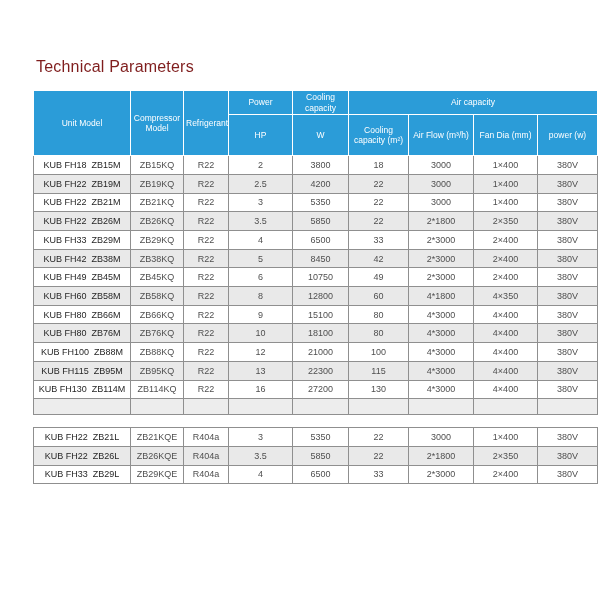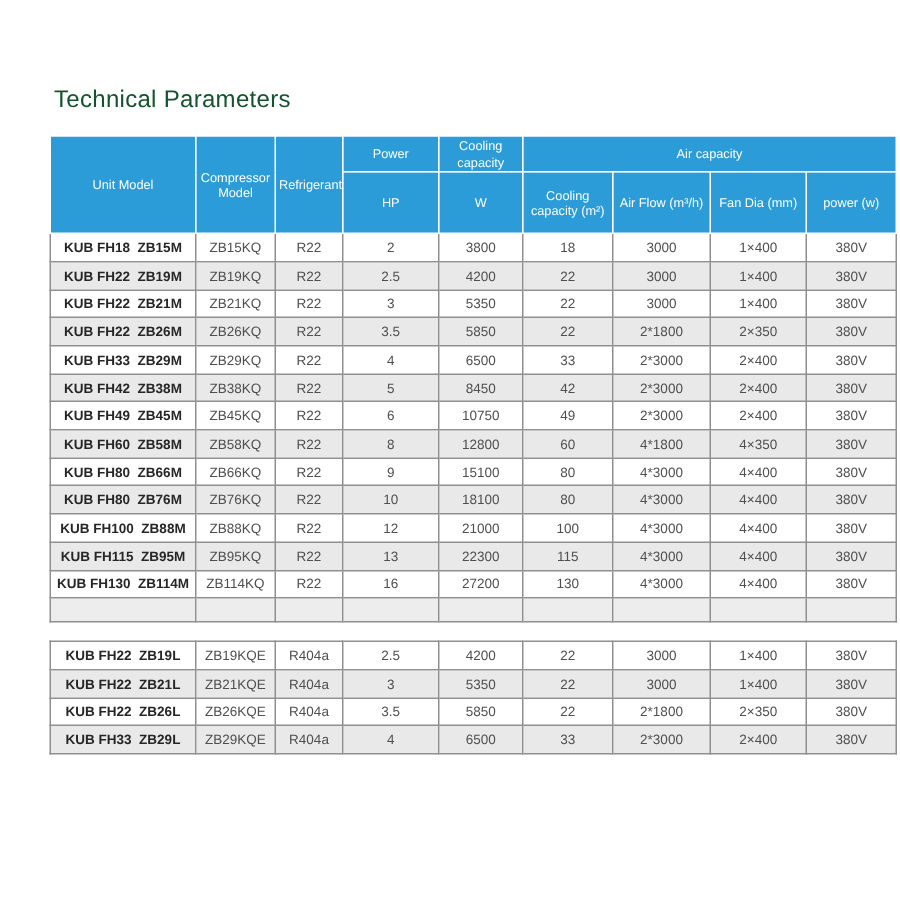--- a/index.html
+++ b/index.html
@@ -3,42 +3,42 @@
 <meta charset="utf-8">
 <style>
   html,body{margin:0;padding:0;}
   body{
     width:600px;height:600px;background:#ffffff;position:relative;
     font-family:"Liberation Sans",sans-serif;
     -webkit-font-smoothing:antialiased;
   }
   .page-title{
     position:absolute;left:36px;top:58px;
-    font-size:16px;color:#14532d;letter-spacing:.2px;
+    font-size:16px;color:#7f1d1d;letter-spacing:.2px;
   }
   .table-wrap{position:absolute;left:33px;top:90px;width:564px;}
   table{border-collapse:collapse;table-layout:fixed;width:564px;}
   col.w0{width:97px}col.w1{width:53px}col.w2{width:45px}
   col.w3{width:64px}col.w4{width:56px}col.w5{width:60px}
   col.w6{width:65px}col.w7{width:64px}col.w8{width:60px}
 
   thead th{
     background:#2b9cd8;color:#ffffff;font-weight:normal;
     font-size:8.5px;line-height:1.25;text-align:center;vertical-align:middle;
     border:1px solid #ffffff;padding:1px 2px;
   }
   thead tr.h1 th{height:21px;}
   thead tr.h2 th{height:38px;}
   
   tbody td{
     border:1px solid #8f8f8f;height:17.7px;padding:0 2px;
     font-size:9px;color:#4f4f4f;text-align:center;vertical-align:middle;
     overflow:hidden;
   }
-  td.c-unit{font-weight:bold;color:#262626;white-space:pre;font-size:9px;}
+  td.c-unit{font-weight:normal;color:#262626;white-space:pre;font-size:9px;}
   tbody.data tr:nth-child(even){background:#e9e9e9;}
   tbody.sep td{background:#ededed;height:15px;}
   .block-gap{height:12px;}
 </style>
 </head>
 <body>
 
 <div class="page-title">Technical Parameters</div>
 
 <div class="table-wrap">
@@ -242,31 +242,20 @@
         <col class="w2">
         <col class="w3">
         <col class="w4">
       <col class="w5">
         <col class="w6">
         <col class="w7">
         <col class="w8">
     </colgroup>
     <tbody class="data">
         <tr>
-          <td class="c-unit">KUB FH22  ZB19L</td>
-          <td>ZB19KQE</td>
-          <td>R404a</td>
-          <td>2.5</td>
-          <td>4200</td>
-          <td>22</td>
-          <td>3000</td>
-          <td>1×400</td>
-          <td>380V</td>
-        </tr>
-        <tr>
           <td class="c-unit">KUB FH22  ZB21L</td>
           <td>ZB21KQE</td>
           <td>R404a</td>
           <td>3</td>
           <td>5350</td>
           <td>22</td>
           <td>3000</td>
           <td>1×400</td>
           <td>380V</td>
         </tr>

